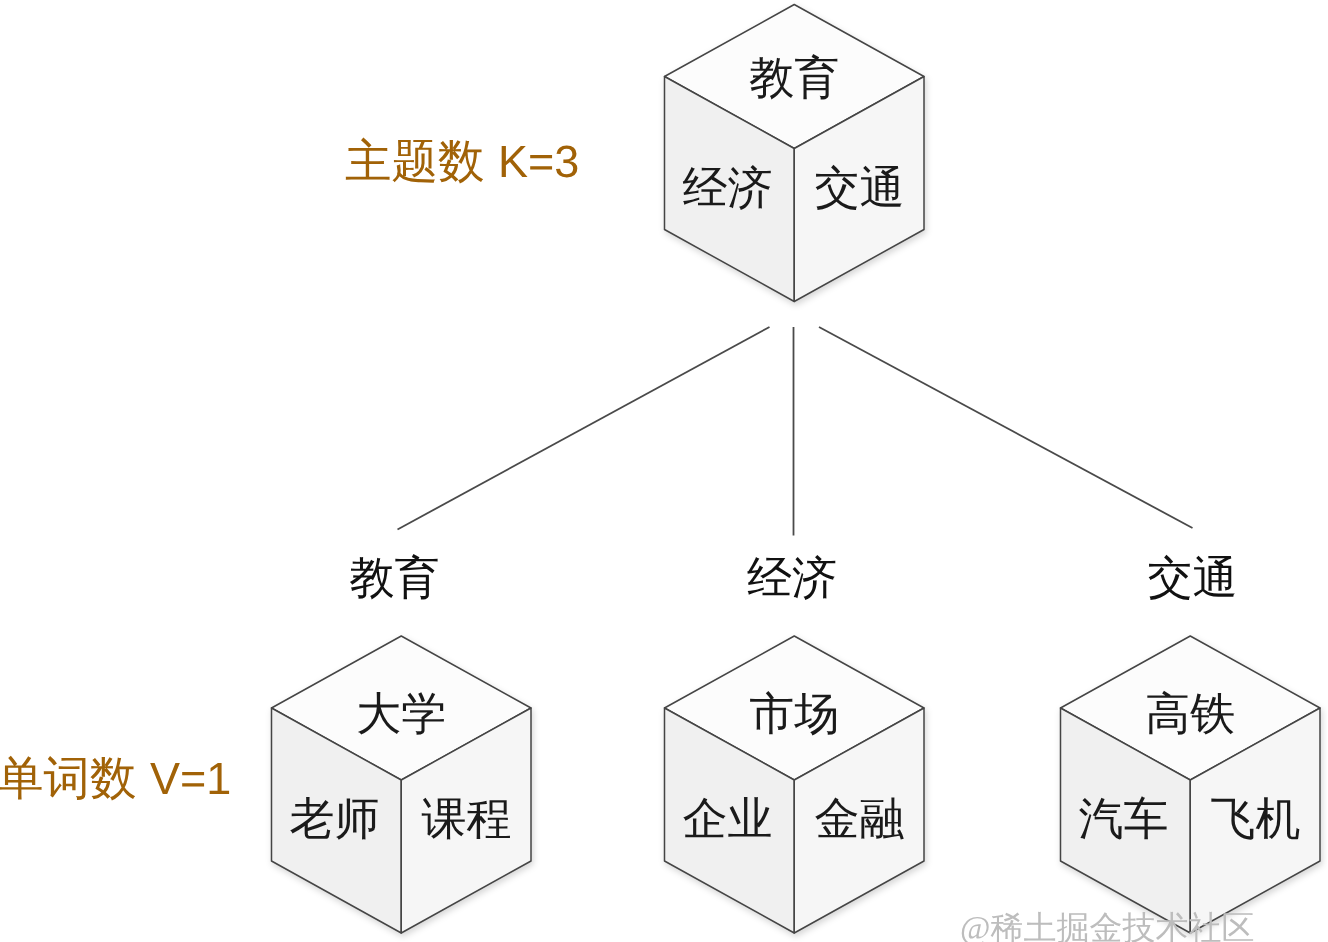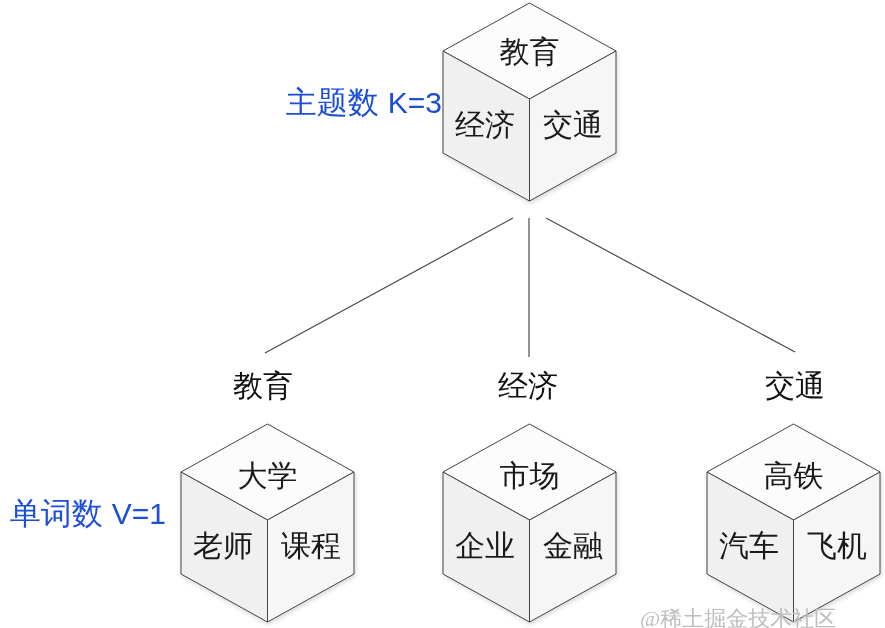--- a/index.html
+++ b/index.html
@@ -42,23 +42,23 @@
   .face-right { fill: #f6f6f6; }
   .cube-text {
     font-family: "Liberation Serif", "DejaVu Serif", serif;
     font-size: 30px;
     fill: #1a1a1a;
     text-anchor: middle;
   }
   .side-label {
     position: absolute;
     font-size: 31px;
-    line-height: 33px;
-    color: #1d4ed8;
-    text-align: right;
+    line-height: 43px;
+    color: #a16207;
+    text-align: left;
     white-space: nowrap;
   }
   .side-label .eq {
     font-family: "Liberation Sans", "DejaVu Sans", sans-serif;
     margin-left: 9px;
     font-size: 30px;
   }
   .branch-label {
     position: absolute;
     top: 369px;

